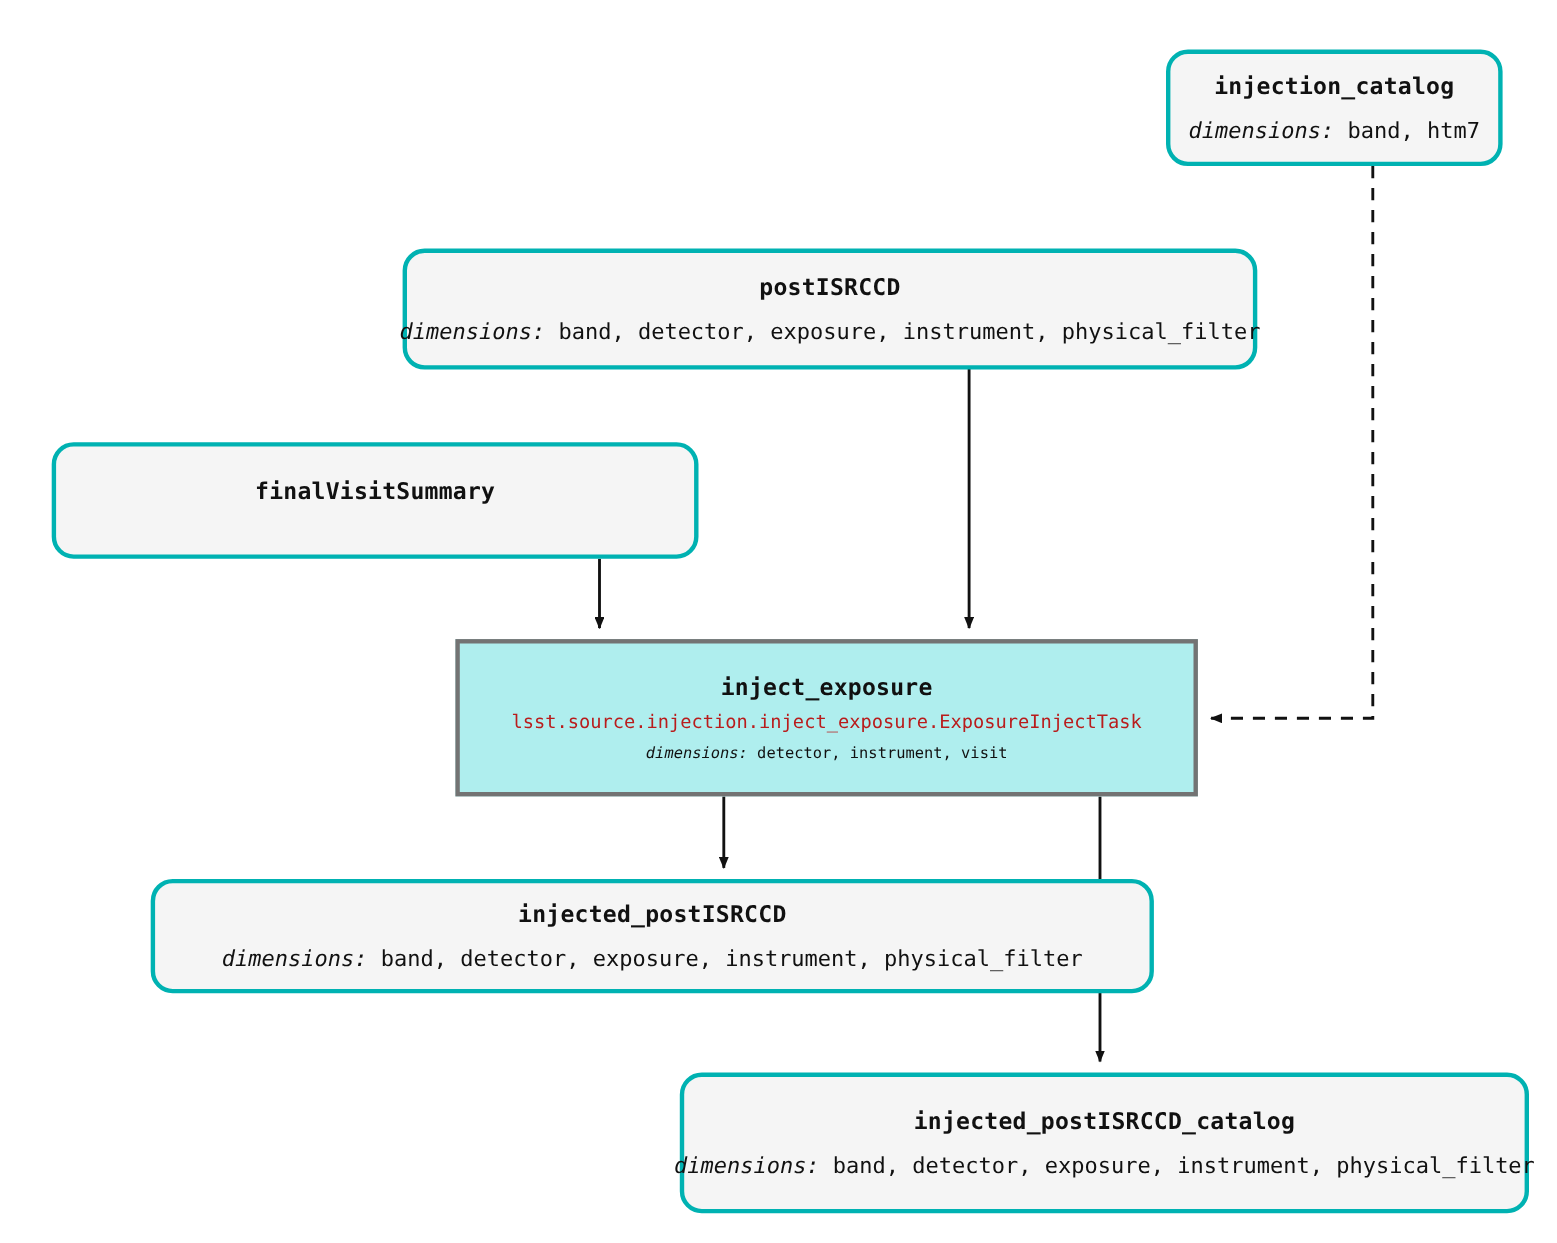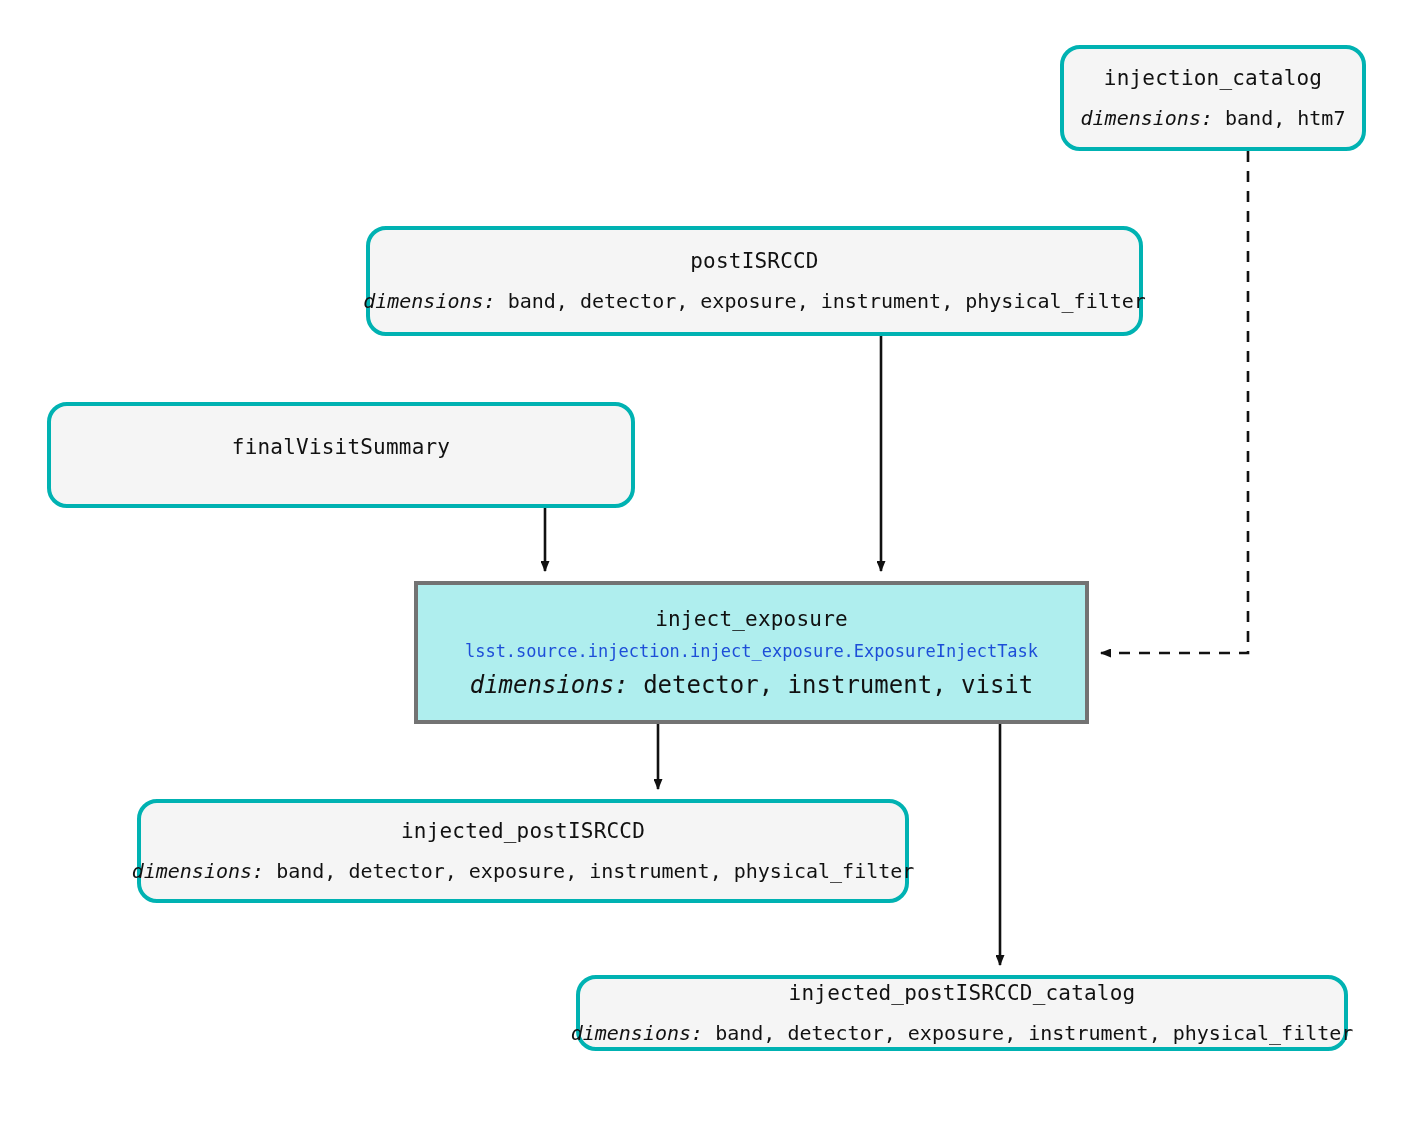--- a/index.html
+++ b/index.html
@@ -41,45 +41,45 @@
     background: #f5f5f5;
     border: 4px solid #00b2b2;
     border-radius: 20px;
   }
   .node.task {
     background: #afeeee;
     border: 4px solid #737373;
     border-radius: 0;
   }
   .node-title {
-    font-weight: normal;
+    font-weight: bold;
     font-size: 21px;
     color: #111111;
     letter-spacing: 0.2px;
     white-space: nowrap;
     text-align: center;
   }
   .node-subtitle {
     font-size: 18px;
-    color: #1d4ed8;
+    color: #b91c1c;
     white-space: nowrap;
     text-align: center;
   }
   .node-dims {
     font-size: 20px;
     color: #111111;
     white-space: nowrap;
     text-align: center;
   }
   .dims-label {
     font-style: italic;
   }
   .task .node-title { font-size: 21px; }
   .task .node-subtitle { font-size: 17px; }
-  .task .node-dims { font-size: 24px; }
+  .task .node-dims { font-size: 14px; }
 
   .node.dataset .node-title { margin-bottom: 16px; }
   .node.task .node-title { margin-bottom: 10px; }
   .node.task .node-subtitle { margin-bottom: 10px; }
 </style>
 </head>
 <body>
 
 <div id="graph-canvas">
 
@@ -123,29 +123,29 @@
 
   <div class="node task" id="node-inject_exposure" style="left: 414px; top: 581px; width: 675px; height: 143px;">
     <div class="node-title">inject_exposure</div>
     <div class="node-subtitle">lsst.source.injection.inject_exposure.ExposureInjectTask</div>
     <div class="node-dims">
       <span class="dims-label">dimensions:</span>
       <span>detector, instrument, visit</span>
     </div>
   </div>
 
-  <div class="node dataset" id="node-injected_postISRCCD" style="left: 137px; top: 799px; width: 772px; height: 104px;">
+  <div class="node dataset" id="node-injected_postISRCCD" style="left: 137px; top: 799px; width: 912px; height: 104px;">
     <div class="node-title">injected_postISRCCD</div>
     <div class="node-dims">
       <span class="dims-label">dimensions:</span>
       <span>band, detector, exposure, instrument, physical_filter</span>
     </div>
   </div>
 
-  <div class="node dataset" id="node-injected_postISRCCD_catalog" style="left: 576px; top: 975px; width: 772px; height: 76px;">
+  <div class="node dataset" id="node-injected_postISRCCD_catalog" style="left: 618px; top: 975px; width: 772px; height: 128px;">
     <div class="node-title">injected_postISRCCD_catalog</div>
     <div class="node-dims">
       <span class="dims-label">dimensions:</span>
       <span>band, detector, exposure, instrument, physical_filter</span>
     </div>
   </div>
 
 </div>
 
 </body></html>

